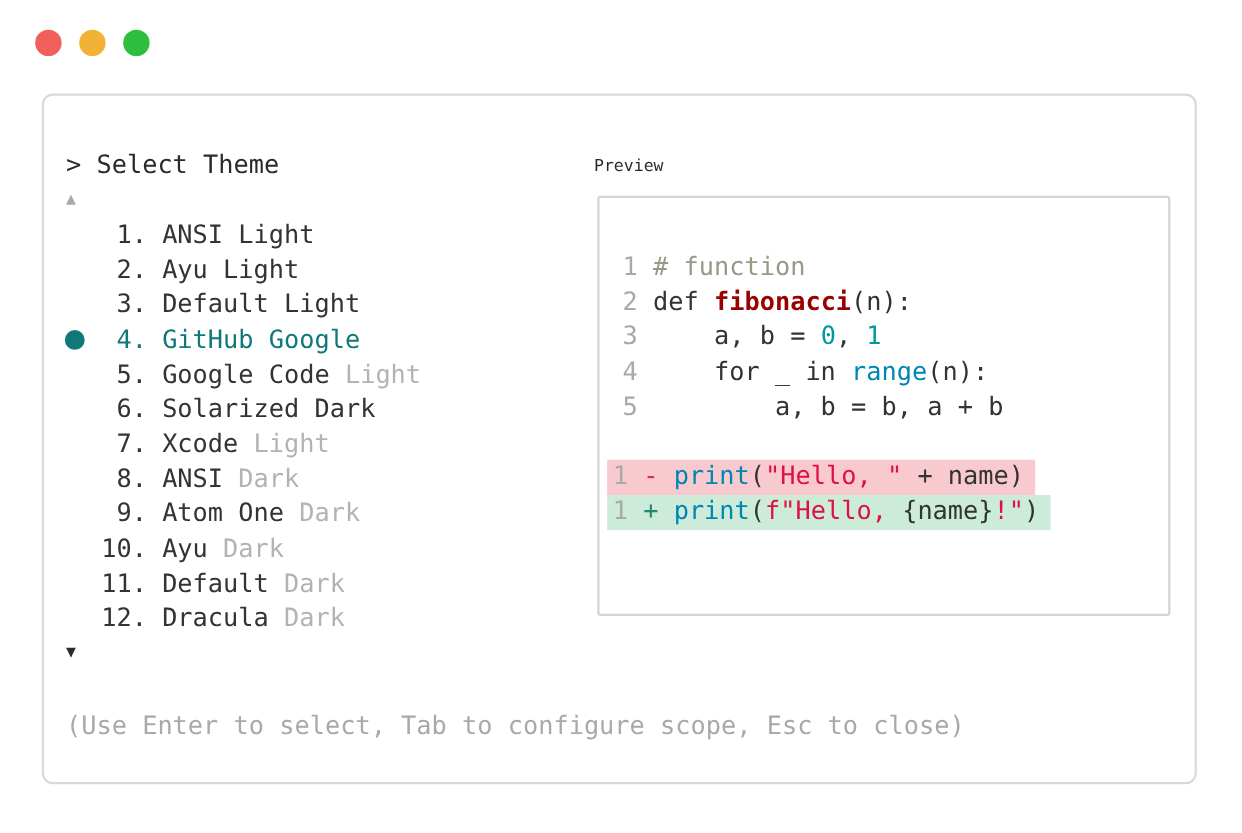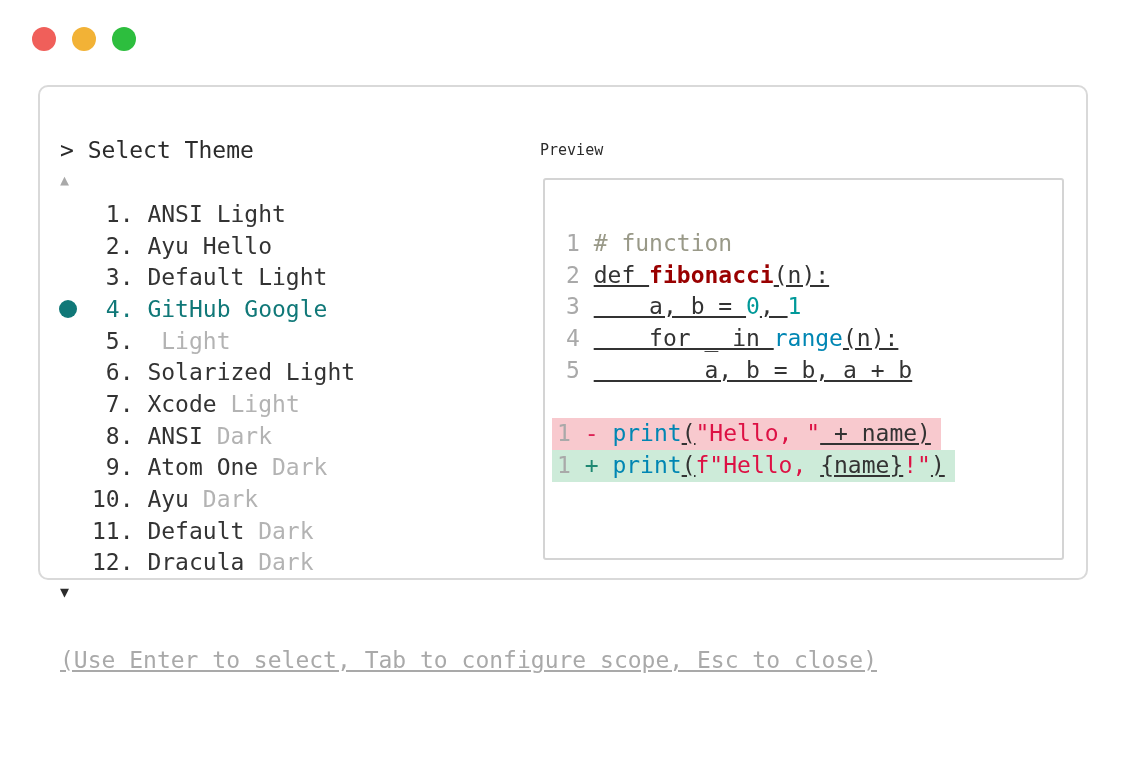--- a/index.html
+++ b/index.html
@@ -16,44 +16,44 @@
     font-family:"DejaVu Sans Mono","Liberation Mono",monospace;color:var(--text-dark);
   }
   
   .traffic{position:absolute;left:32px;top:27px;display:flex;gap:16px;}
   .dot{width:24px;height:24px;border-radius:50%;}
   .dot.red{background:var(--traffic-red);}
   .dot.yellow{background:var(--traffic-yellow);}
   .dot.green{background:var(--traffic-green);}
   
   .panel{
-    position:absolute;left:38px;top:85px;width:1050px;height:495px;background:#fff;
+    position:absolute;left:38px;top:85px;width:1050px;height:628px;background:#fff;
     border:2px solid var(--border);border-radius:10px;
   }
   .prompt{position:absolute;left:20px;top:47px;font-size:23px;line-height:32px;white-space:pre;color:#2b2b2b;}
   .arrow{position:absolute;font-size:15px;line-height:15px;}
   .arrow.up{left:20px;top:86px;color:var(--text-gray);}
   .arrow.down{left:20px;top:498px;color:#2b2b2b;}
   .theme-list{position:absolute;left:0;top:111px;right:530px;}
   .row{position:relative;height:31.7px;display:flex;align-items:center;padding-left:52px;
        font-size:23px;white-space:pre;cursor:default;}
   .row .num,.row .name{color:var(--text-dark);}
   .row .suffix{color:var(--suffix-gray);}
   .row.selected .num,.row.selected .name{color:var(--accent-teal);}
   .bullet{position:absolute;left:19px;top:50%;margin-top:-9px;width:18px;height:18px;border-radius:50%;
           background:var(--accent-teal);}
-  .footer{position:absolute;left:20px;top:557px;font-size:23px;line-height:32px;white-space:pre;color:var(--text-gray);text-decoration:underline;}
+  .footer{position:absolute;left:20px;top:557px;font-size:23px;line-height:32px;white-space:pre;color:var(--text-gray);}
   
   .preview-label{position:absolute;left:500px;top:47px;font-size:15px;line-height:32px;color:#2b2b2b;}
   .preview-box{position:absolute;left:503px;top:91px;width:521px;height:382px;background:#fff;
                border:2px solid #d4d4d4;border-radius:3px;}
   .code{position:absolute;left:21px;top:48px;font-size:23px;line-height:31.7px;}
   .code-line{white-space:pre;}
   .lineno{color:var(--text-gray);}
-  .seg-fg{color:var(--text-dark);text-decoration:underline;}
+  .seg-fg{color:var(--text-dark);}
   .seg-comment{color:var(--comment);}
   .seg-func{color:var(--function-red);font-weight:bold;}
   .seg-num{color:var(--number-teal);}
   .seg-builtin{color:var(--builtin-blue);}
   .seg-str{color:var(--string-red);}
   .spacer{height:31.7px;}
   .diff-row{white-space:pre;height:31.7px;line-height:31.7px;width:max-content;
             margin-left:-14px;padding:0 10px 0 5px;}
   .diff-row.del{background:var(--diff-del-bg);}
   .diff-row.add{background:var(--diff-add-bg);}
@@ -67,25 +67,25 @@
   <div class="dot red"></div>
   <div class="dot yellow"></div>
   <div class="dot green"></div>
 </div>
 
 <div class="panel">
   <div class="prompt">&gt; Select Theme</div>
   <div class="arrow up">▲</div>
   <div class="theme-list">
       <div class="row"><span class="num"> 1. </span><span class="name">ANSI Light</span></div>
-      <div class="row"><span class="num"> 2. </span><span class="name">Ayu Hello</span></div>
+      <div class="row"><span class="num"> 2. </span><span class="name">Ayu Light</span></div>
       <div class="row"><span class="num"> 3. </span><span class="name">Default Light</span></div>
       <div class="row selected"><span class="bullet"></span><span class="num"> 4. </span><span class="name">GitHub Google</span></div>
-      <div class="row"><span class="num"> 5. </span><span class="suffix"> Light</span></div>
-      <div class="row"><span class="num"> 6. </span><span class="name">Solarized Light</span></div>
+      <div class="row"><span class="num"> 5. </span><span class="name">Google Code</span><span class="suffix"> Light</span></div>
+      <div class="row"><span class="num"> 6. </span><span class="name">Solarized Dark</span></div>
       <div class="row"><span class="num"> 7. </span><span class="name">Xcode</span><span class="suffix"> Light</span></div>
       <div class="row"><span class="num"> 8. </span><span class="name">ANSI</span><span class="suffix"> Dark</span></div>
       <div class="row"><span class="num"> 9. </span><span class="name">Atom One</span><span class="suffix"> Dark</span></div>
       <div class="row"><span class="num">10. </span><span class="name">Ayu</span><span class="suffix"> Dark</span></div>
       <div class="row"><span class="num">11. </span><span class="name">Default</span><span class="suffix"> Dark</span></div>
       <div class="row"><span class="num">12. </span><span class="name">Dracula</span><span class="suffix"> Dark</span></div>
     </div>
   <div class="arrow down">▼</div>
   <div class="footer">(Use Enter to select, Tab to configure scope, Esc to close)</div>
 

